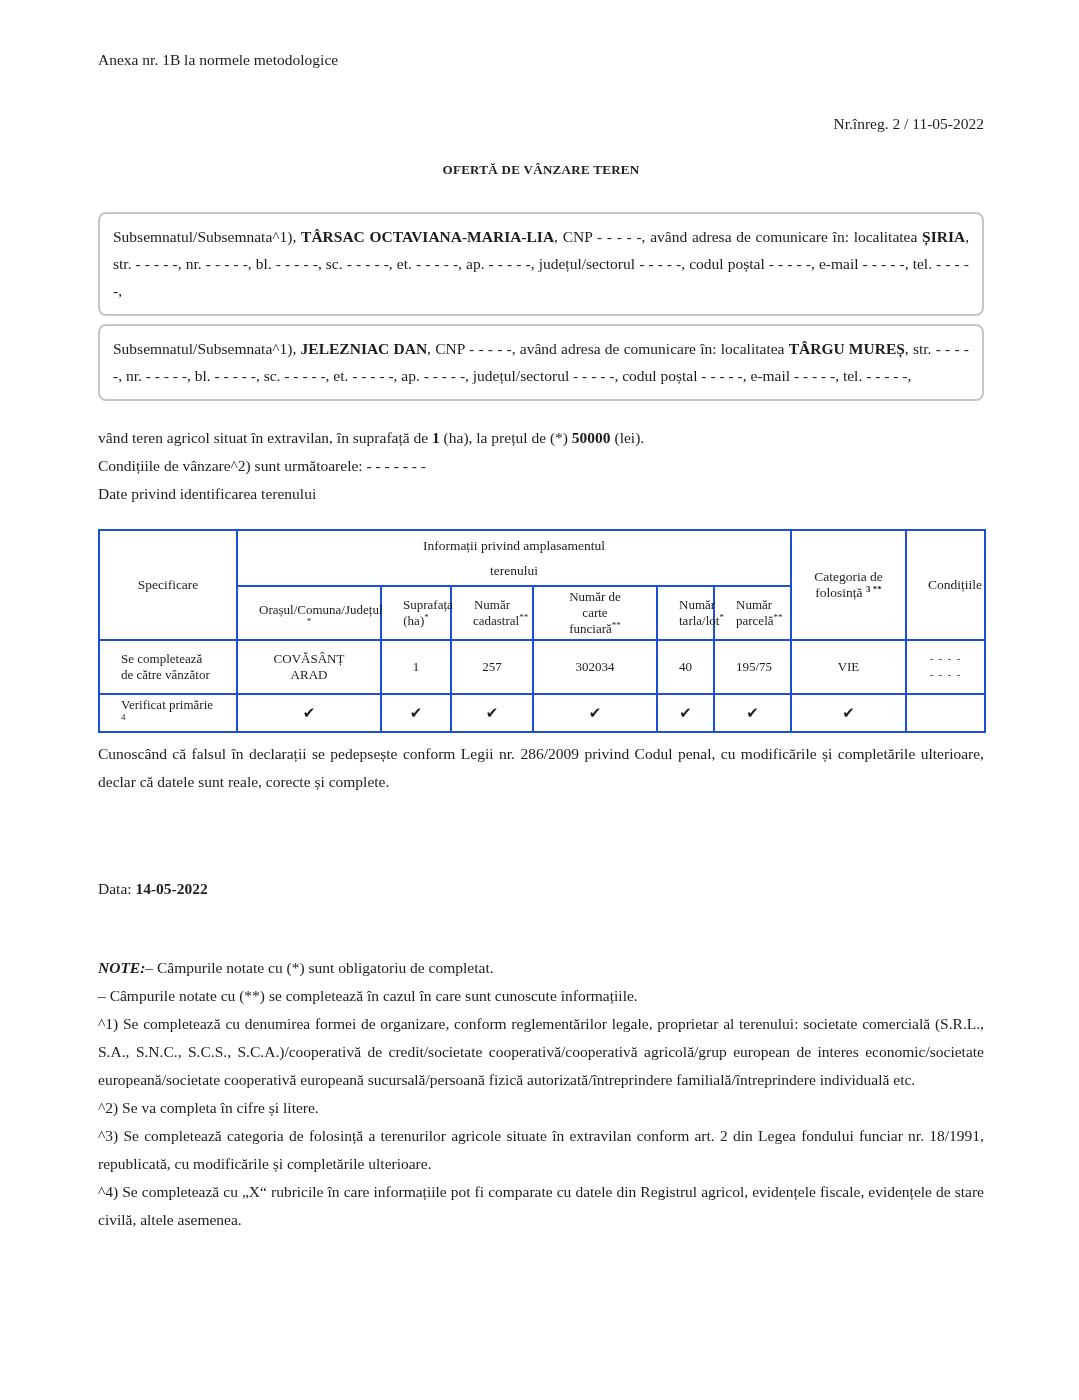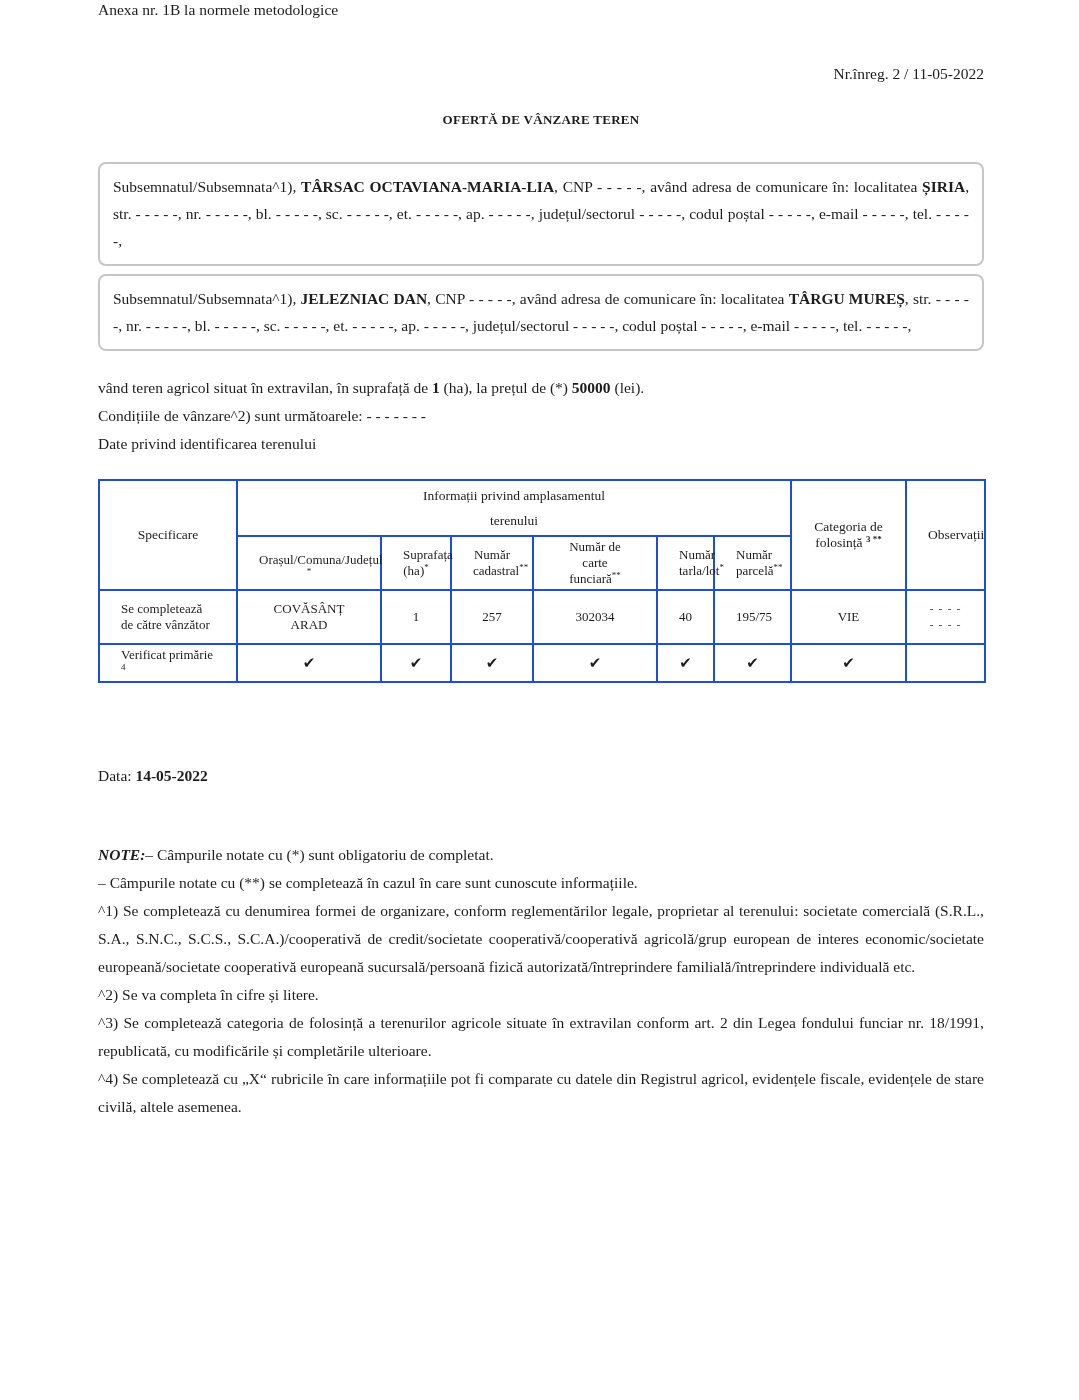--- a/index.html
+++ b/index.html
@@ -6,21 +6,21 @@
   body{
     width:1079px;height:1400px;overflow:hidden;position:relative;
     font-family:"Liberation Serif", serif;
     color:#1d1d1f;
     font-size:15.5px;
   }
   .content{margin:0 95px 0 98px;width:886px;}
   .b{font-weight:bold;}
   .i{font-style:italic;}
   p{margin:0;line-height:28px;}
-  .annex{line-height:20px;}
+  .annex{padding-top:50px;line-height:20px;}
   .reg{margin-top:44px;text-align:right;line-height:20px;}
   .title{margin-top:26px;text-align:center;font-weight:bold;font-size:13px;letter-spacing:0.3px;line-height:20px;}
   .infobox{
     margin-top:32px;
     border:2px solid #c6c6c6;border-radius:8px;
     padding:9px 13px 10px 13px;
     text-align:justify;line-height:27px;
   }
   .infobox + .infobox{margin-top:8px;}
   .intro{margin-top:23px;}
@@ -91,21 +91,21 @@
     <tbody>
       <tr class="r1">
         <th class="hdr" rowspan="2">Specificare</th>
         <th class="hdr group" colspan="6">
           <div>Informații privind amplasamentul</div>
           <div>terenului</div>
         </th>
         <th class="hdr" rowspan="2">
           <span>Categoria de folosință</span> <sup>3 **</sup>
         </th>
-        <th class="hdr" rowspan="2">Observații</th>
+        <th class="hdr" rowspan="2">Condițiile</th>
       </tr>
       <tr class="r2">
         <th><span>Orașul/Comuna/Județul</span><sup class="plain blocksup">*</sup></th>
         <th><span>Suprafața (ha)</span><sup class="plain">*</sup></th>
         <th><span>Număr cadastral</span><sup class="plain">**</sup></th>
         <th><span>Număr de carte funciară</span><sup class="plain">**</sup></th>
         <th><span>Număr tarla/lot</span><sup class="plain">*</sup></th>
         <th><span>Număr parcelă</span><sup class="plain">**</sup></th>
       </tr>
       <tr class="datarow">
@@ -127,20 +127,21 @@
         <td class="c check">✔</td>
         <td class="c check">✔</td>
         <td class="c check">✔</td>
         <td class="c check">✔</td>
         <td class="c check">✔</td>
         <td class="c"></td>
       </tr>
     </tbody>
   </table>
 
+  <p class="decl just">Cunoscând că falsul în declarații se pedepsește conform Legii nr. 286/2009 privind Codul penal, cu modificările și completările ulterioare, declar că datele sunt reale, corecte și complete.</p>
 
   <p class="dateline"><span>Data: </span><span class="b">14-05-2022</span></p>
 
   <div class="notes">
     <p class="just"><span class="b i">NOTE:</span><span>– Câmpurile notate cu (*) sunt obligatoriu de completat.</span></p>
     <p class="just"><span>– Câmpurile notate cu (**) se completează în cazul în care sunt cunoscute informațiile.</span></p>
     <p class="just"><span>^1) Se completează cu denumirea formei de organizare, conform reglementărilor legale, proprietar al terenului: societate comercială (S.R.L., S.A., S.N.C., S.C.S., S.C.A.)/cooperativă de credit/societate cooperativă/cooperativă agricolă/grup european de interes economic/societate europeană/societate cooperativă europeană sucursală/persoană fizică autorizată/întreprindere familială/întreprindere individuală etc.</span></p>
     <p class="just"><span>^2) Se va completa în cifre și litere.</span></p>
     <p class="just"><span>^3) Se completează categoria de folosință a terenurilor agricole situate în extravilan conform art. 2 din Legea fondului funciar nr. 18/1991, republicată, cu modificările și completările ulterioare.</span></p>
     <p class="just"><span>^4) Se completează cu „X“ rubricile în care informațiile pot fi comparate cu datele din Registrul agricol, evidențele fiscale, evidențele de stare civilă, altele asemenea.</span></p>

